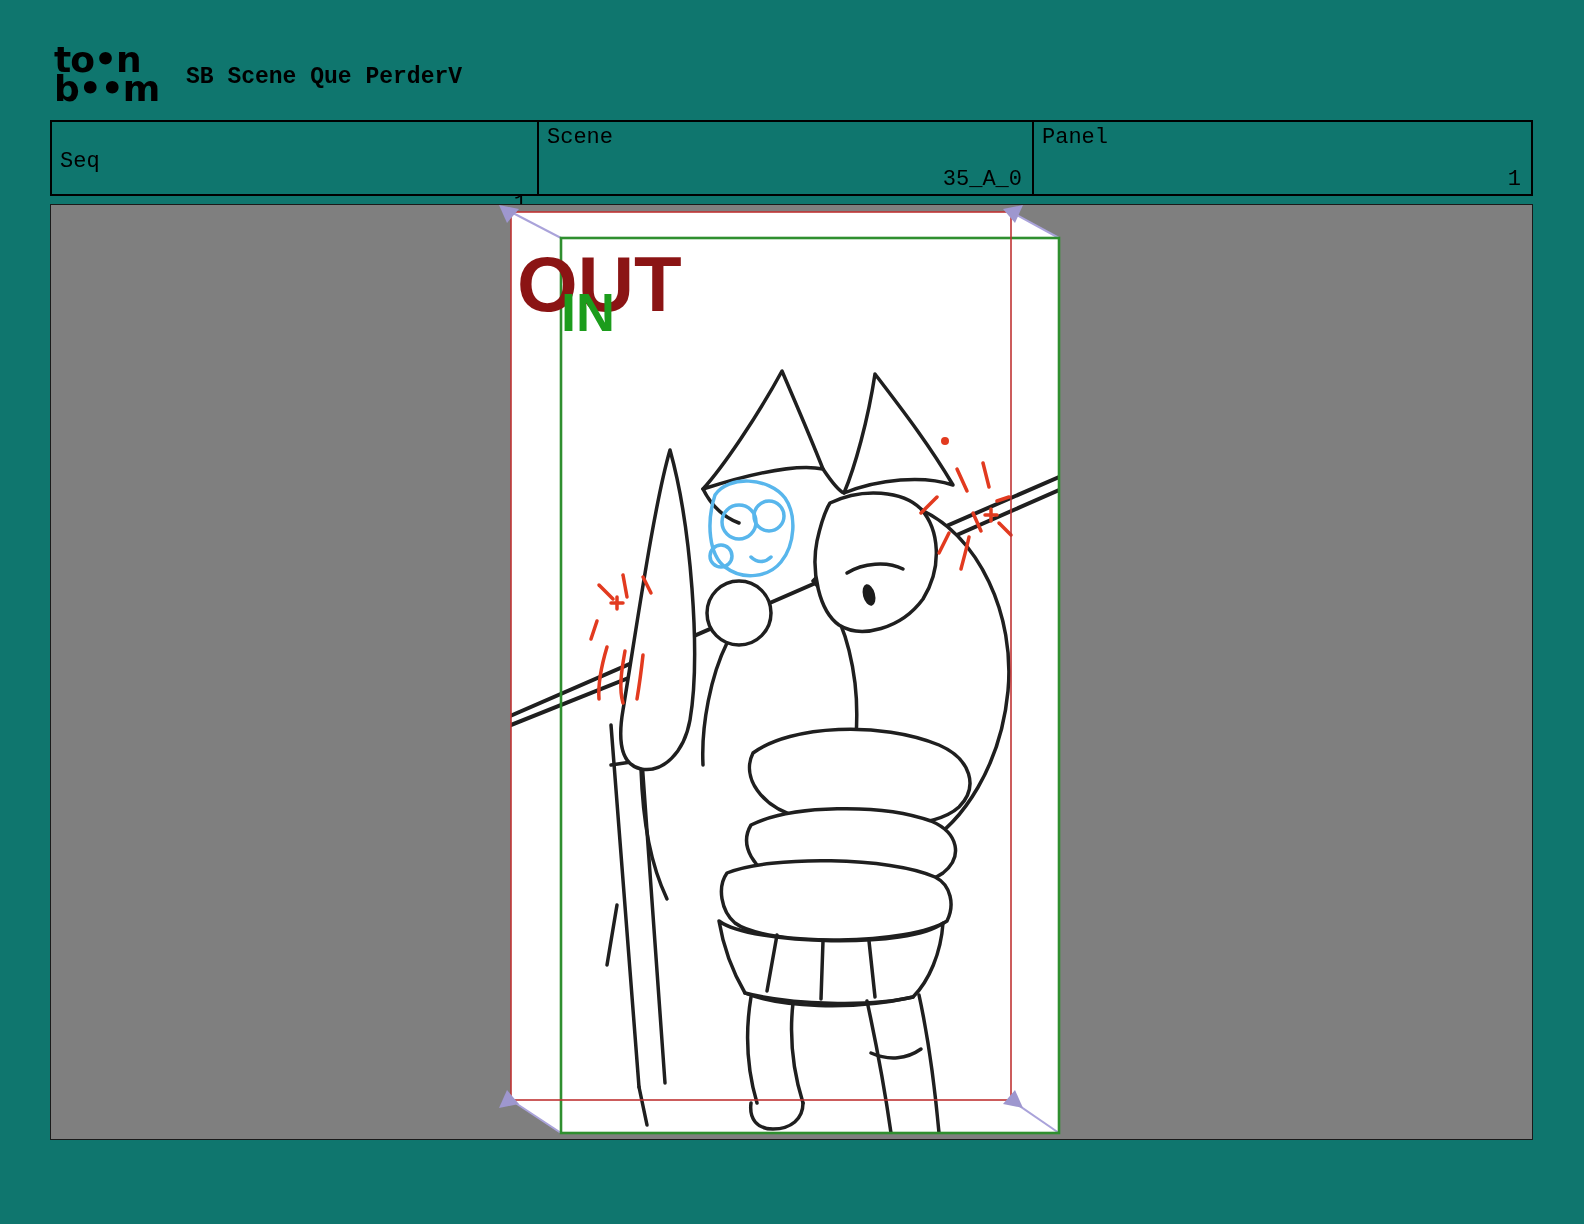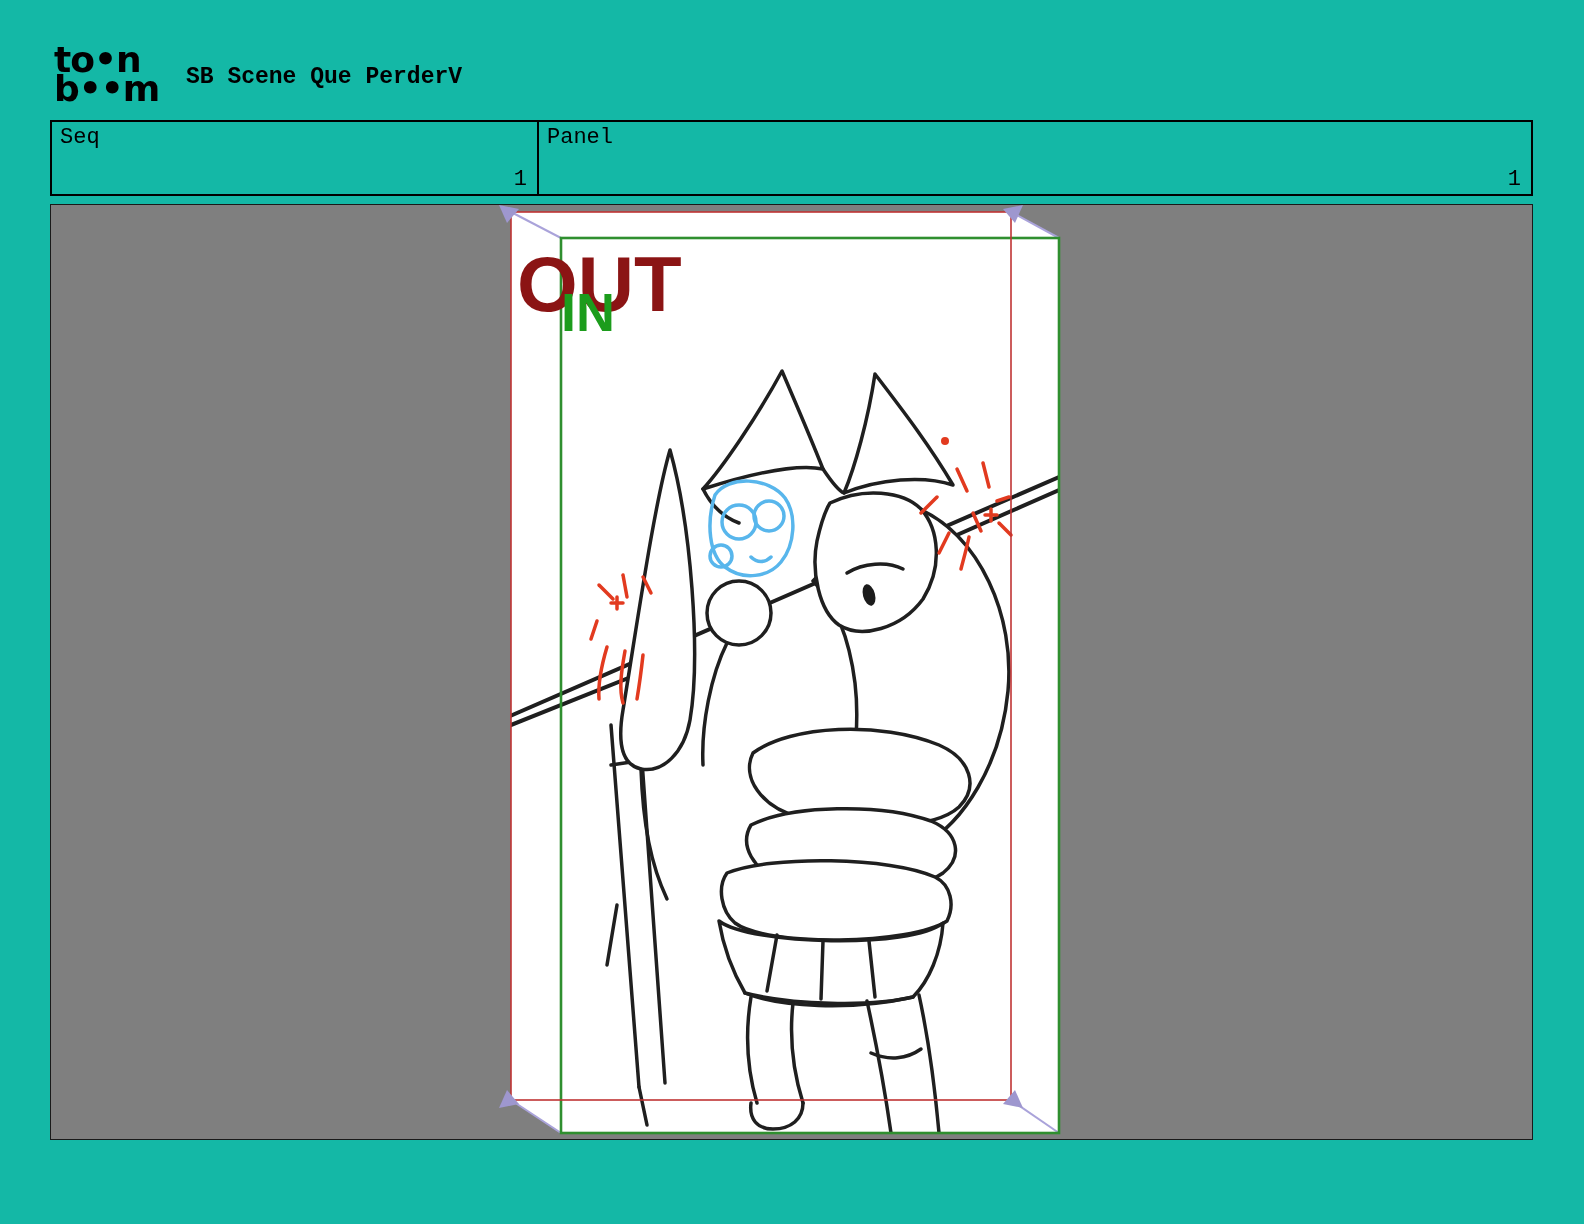--- a/index.html
+++ b/index.html
@@ -1,19 +1,19 @@
 <!DOCTYPE html>
 <html><head>
 <meta charset="utf-8">
 <style>
   html,body { margin:0; padding:0; background:#ffffff; }
   .page {
     position:relative;
     width:1584px; height:1224px;
-    background:#14b8a6;
+    background:#0f766e;
     font-family:"Liberation Mono", monospace;
     color:#000;
     overflow:hidden;
   }
 
   
   .logo {
     position:absolute; left:54px; top:46px;
     font-family:"DejaVu Sans", sans-serif;
     font-weight:900; font-size:36px; line-height:0.80;
@@ -27,21 +27,21 @@
 
   
   .meta-table {
     position:absolute; left:50px; top:120px;
     width:1483px; height:76px;
     border:2px solid #000;
     display:flex; box-sizing:border-box;
   }
   .meta-cell { position:relative; box-sizing:border-box; height:100%; }
   .meta-cell + .meta-cell { border-left:2px solid #000; }
-  .cell-seq   { width:485px; }
+  .cell-seq   { width:485px;margin-top:24px; }
   .cell-scene { width:495px; }
   .cell-panel { flex:1;text-decoration:underline; }
   .meta-label {
     position:absolute; left:8px; top:3px;
     font-size:22px;
   }
   .meta-value {
     position:absolute; right:10px; bottom:2px;
     font-size:22px;
   }
@@ -84,20 +84,24 @@
 
   <div class="logo"><span>to•n</span><br><span>b••m</span></div>
 
   <div class="project-title">SB Scene Que PerderV</div>
 
   <div class="meta-table">
     <div class="meta-cell cell-seq">
       <div class="meta-label">Seq</div>
       <div class="meta-value">1</div>
     </div>
+    <div class="meta-cell cell-scene">
+      <div class="meta-label">Scene</div>
+      <div class="meta-value">35_A_0</div>
+    </div>
     <div class="meta-cell cell-panel">
       <div class="meta-label">Panel</div>
       <div class="meta-value">1</div>
     </div>
   </div>
 
   <div class="panel">
 
     <svg width="1483" height="936" viewBox="0 0 1483 936">
       <defs>

